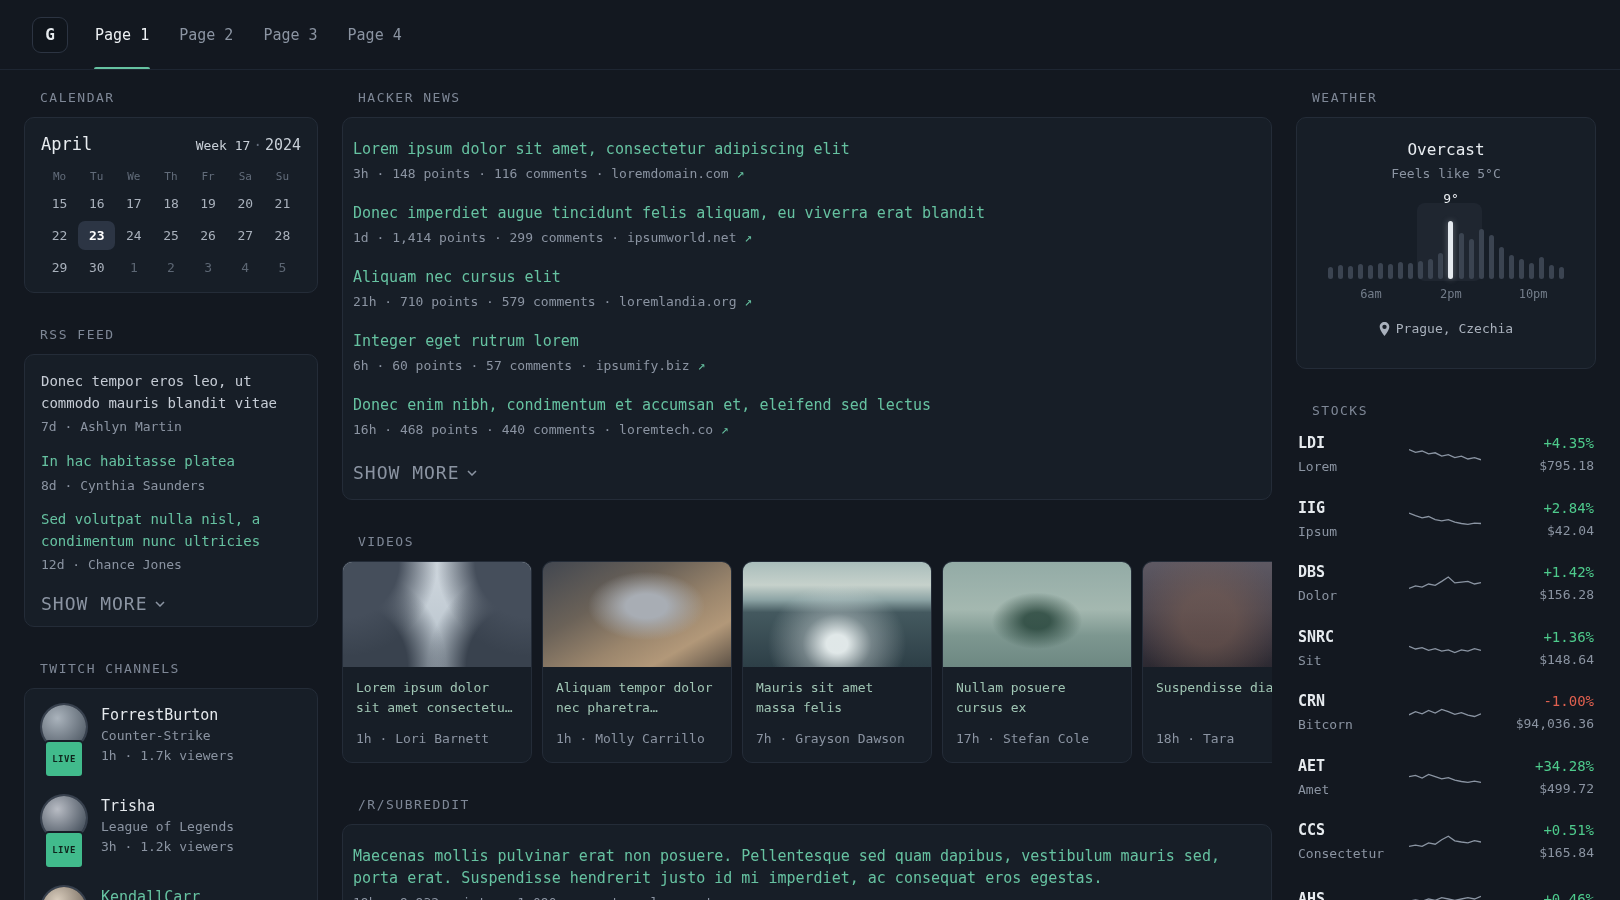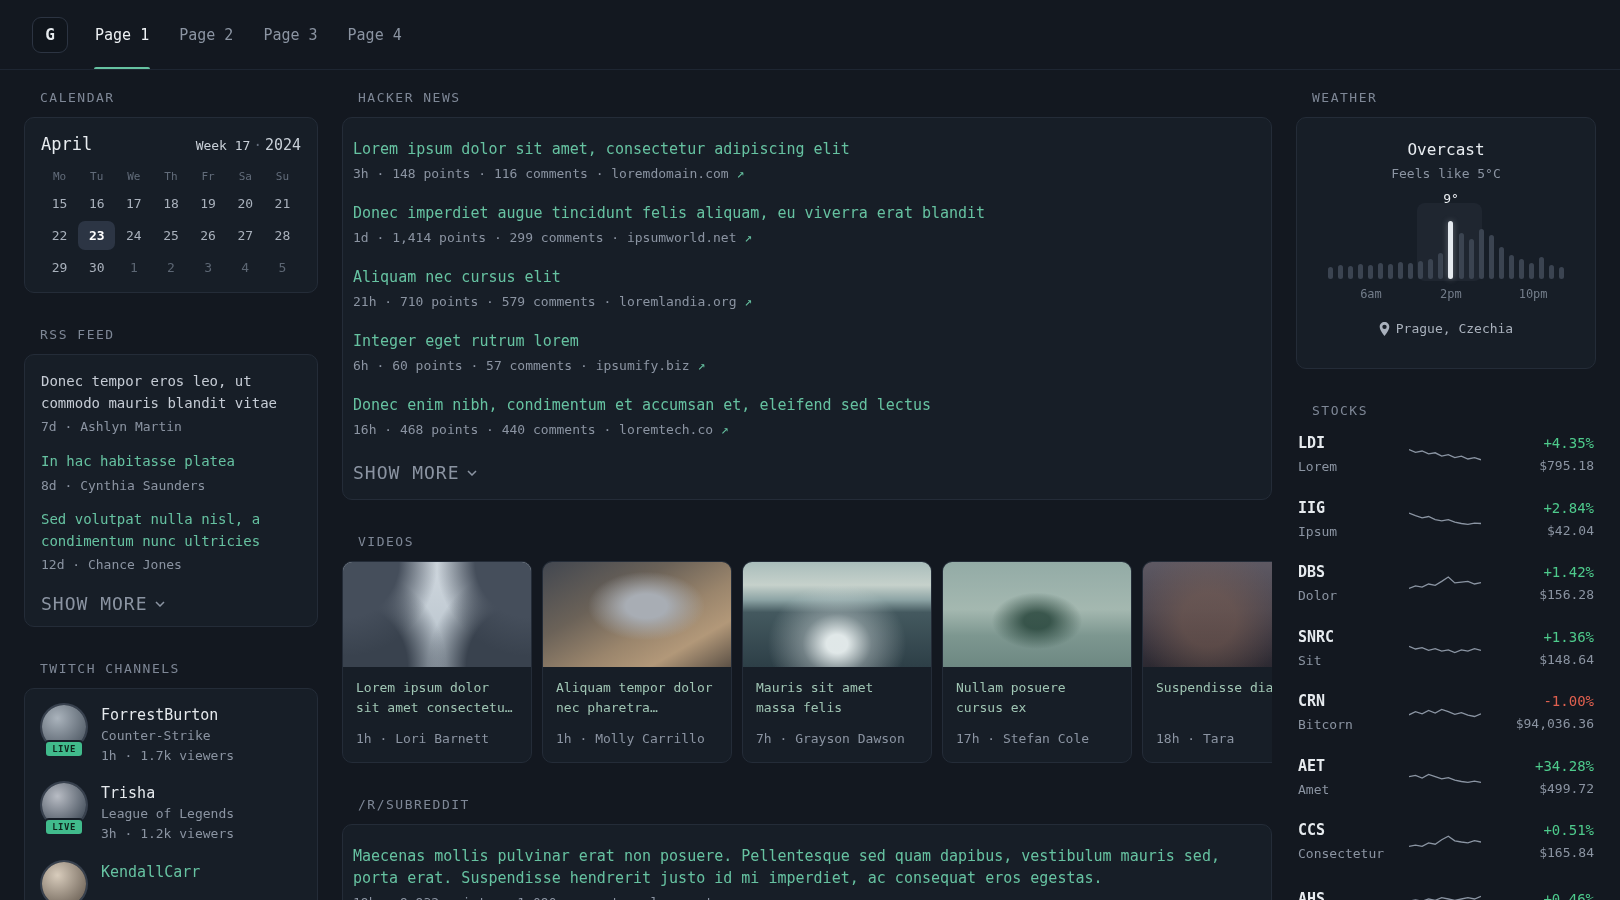--- a/index.html
+++ b/index.html
@@ -99,21 +99,21 @@
   .tw-avatar{
     width:44px;height:44px;border-radius:50%;
     box-shadow:0 0 0 2px #38414e;
   }
   .av1{background:radial-gradient(circle at 35% 30%,#aab3bc,#5a646f 75%);}
   .av2{background:radial-gradient(circle at 35% 30%,#b8bcc4,#4e5864 75%);}
   .av3{background:radial-gradient(circle at 35% 30%,#d8ccbc,#7a6f63 75%);}
   .live-badge{
     margin-top:-9px;z-index:2;background:#41bb8c;color:#0f241c;
     font-size:9px;font-weight:bold;letter-spacing:.5px;
-    padding:2px 6px;border-radius:5px;border:2px solid var(--card);
+    padding:12px 6px;border-radius:5px;border:2px solid var(--card);
   }
   .tw-info{padding-top:1px;}
   .tw-name{display:block;font-size:15px;color:#e5e9ed;}
   .tw-name.accent{color:var(--accent);}
   .tw-cat{font-size:13px;color:var(--muted);margin-top:4px;}
 
   
   .hn-card{padding:20px 10px 16px;}
   .hn-item{margin-bottom:19px;}
   .hn-title{font-size:15px;color:var(--accent);line-height:1.5;display:block;}

